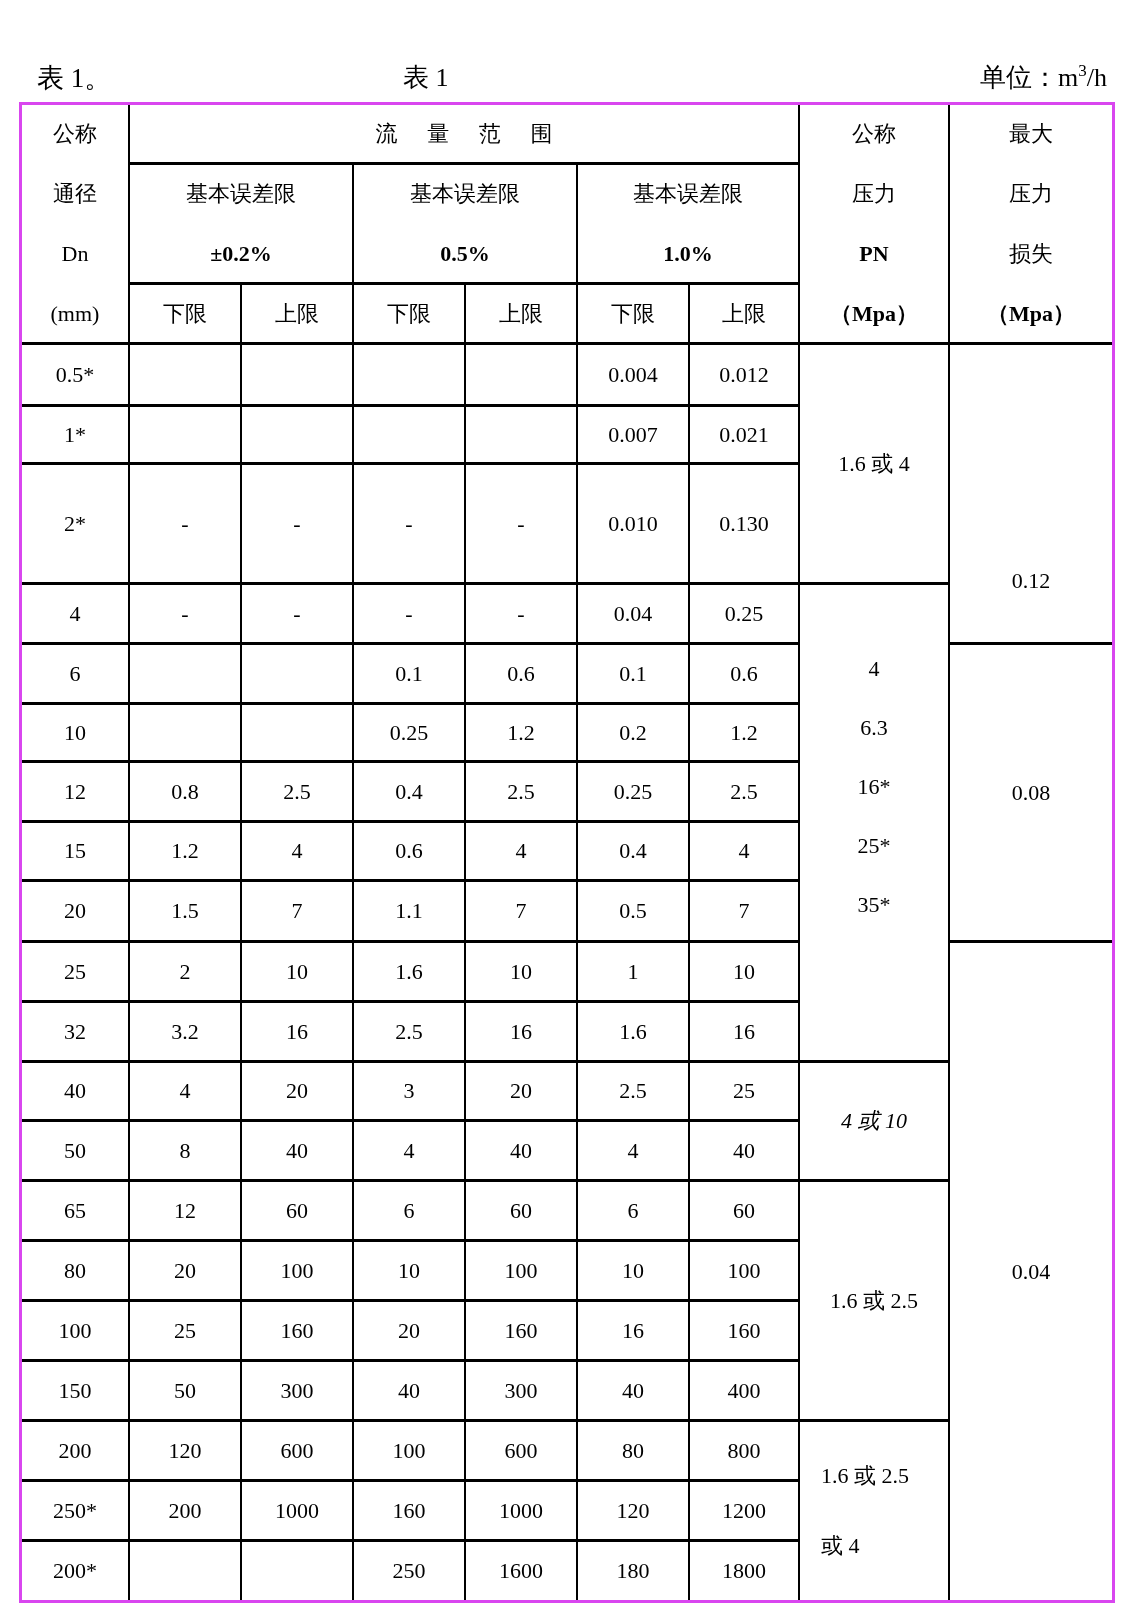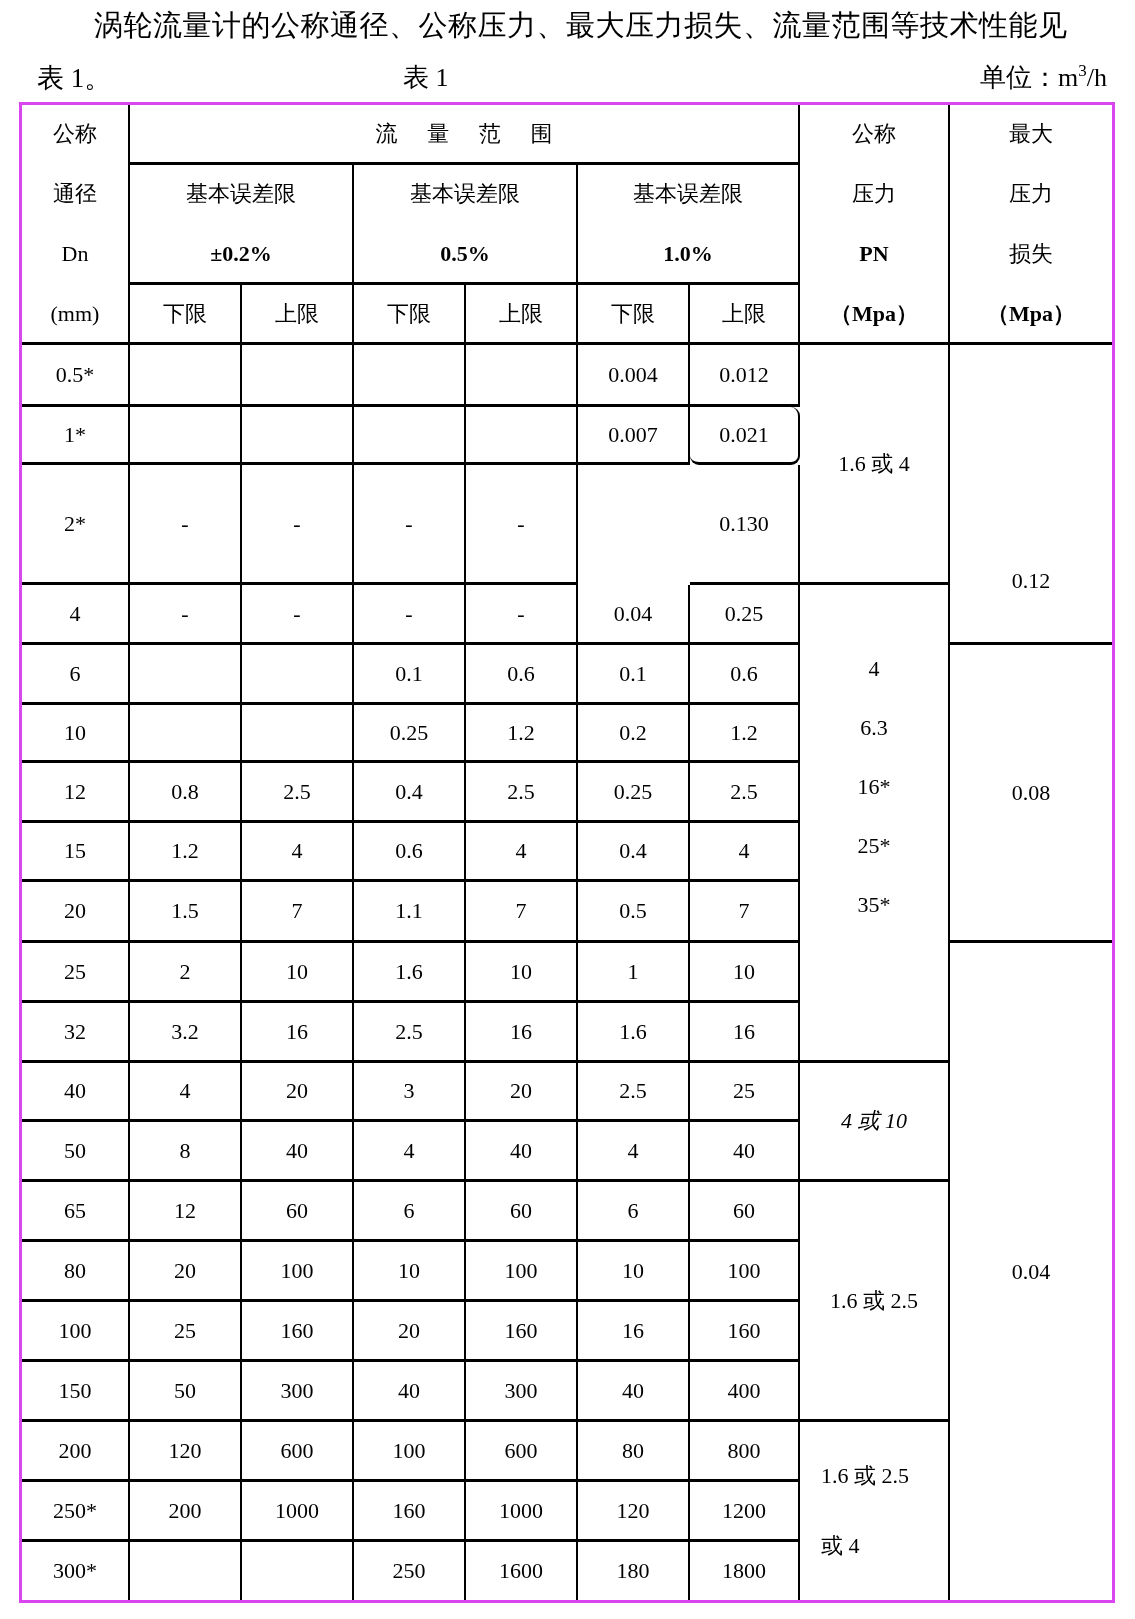--- a/index.html
+++ b/index.html
@@ -42,21 +42,20 @@
   .pn-list{justify-content:flex-start;padding-top:54px;}
   .pn-list .ln2{height:59px;line-height:59px;text-align:center;}
   .pn-two{align-items:flex-start;padding-left:21px;}
   .pn-two .ln3{height:70px;line-height:70px;text-align:left;}
   .loss-top{align-items:flex-start;padding-top:42px;}
 </style>
 </head>
 <body>
 
 <div class="page">
-  <div class="intro">涡轮流量计的公称通径、公称压力、最大压力损失、流量范围等技术性能见</div>
   <div class="cap-left">表 1。</div>
   <div class="cap-center">表 1</div>
   <div class="cap-right"><span>单位：</span><span>m</span><sup>3</sup><span>/h</span></div>
   <div id="grid">
       <div class="c col" style="left: 0px; top: 0px; width: 108px; height: 240px;">
         <div class="ln">公称</div>
         <div class="ln">通径</div>
         <div class="ln">Dn</div>
         <div class="ln">(mm)</div>
       </div>
@@ -99,26 +98,27 @@
       <div class="c" style="left: 332px; top: 240px; width: 112px; height: 62px;"></div>
       <div class="c" style="left: 444px; top: 240px; width: 112px; height: 62px;"></div>
       <div class="c" style="left: 556px; top: 240px; width: 112px; height: 62px;">0.004</div>
       <div class="c" style="left: 668px; top: 240px; width: 110px; height: 62px;">0.012</div>
       <div class="c" style="left: 0px; top: 302px; width: 108px; height: 58px;">1*</div>
       <div class="c" style="left: 108px; top: 302px; width: 112px; height: 58px;"></div>
       <div class="c" style="left: 220px; top: 302px; width: 112px; height: 58px;"></div>
       <div class="c" style="left: 332px; top: 302px; width: 112px; height: 58px;"></div>
       <div class="c" style="left: 444px; top: 302px; width: 112px; height: 58px;"></div>
       <div class="c" style="left: 556px; top: 302px; width: 112px; height: 58px;">0.007</div>
-      <div class="c" style="left: 668px; top: 302px; width: 110px; height: 58px; border-radius: 9px;">0.021</div>
+      <div class="c" style="left: 668px; top: 302px; width: 110px; height: 58px;">0.021</div>
       <div class="c" style="left: 0px; top: 360px; width: 108px; height: 120px;">2*</div>
       <div class="c" style="left: 108px; top: 360px; width: 112px; height: 120px;">-</div>
       <div class="c" style="left: 220px; top: 360px; width: 112px; height: 120px;">-</div>
       <div class="c" style="left: 332px; top: 360px; width: 112px; height: 120px;">-</div>
       <div class="c" style="left: 444px; top: 360px; width: 112px; height: 120px;">-</div>
+      <div class="c" style="left: 556px; top: 360px; width: 112px; height: 120px;">0.010</div>
       <div class="c" style="left: 668px; top: 360px; width: 110px; height: 120px;">0.130</div>
       <div class="c" style="left: 0px; top: 480px; width: 108px; height: 60px;">4</div>
       <div class="c" style="left: 108px; top: 480px; width: 112px; height: 60px;">-</div>
       <div class="c" style="left: 220px; top: 480px; width: 112px; height: 60px;">-</div>
       <div class="c" style="left: 332px; top: 480px; width: 112px; height: 60px;">-</div>
       <div class="c" style="left: 444px; top: 480px; width: 112px; height: 60px;">-</div>
       <div class="c" style="left: 556px; top: 480px; width: 112px; height: 60px;">0.04</div>
       <div class="c" style="left: 668px; top: 480px; width: 110px; height: 60px;">0.25</div>
       <div class="c" style="left: 0px; top: 540px; width: 108px; height: 60px;">6</div>
       <div class="c" style="left: 108px; top: 540px; width: 112px; height: 60px;"></div>
@@ -218,21 +218,21 @@
       <div class="c" style="left: 444px; top: 1317px; width: 112px; height: 60px;">600</div>
       <div class="c" style="left: 556px; top: 1317px; width: 112px; height: 60px;">80</div>
       <div class="c" style="left: 668px; top: 1317px; width: 110px; height: 60px;">800</div>
       <div class="c" style="left: 0px; top: 1377px; width: 108px; height: 60px;">250*</div>
       <div class="c" style="left: 108px; top: 1377px; width: 112px; height: 60px;">200</div>
       <div class="c" style="left: 220px; top: 1377px; width: 112px; height: 60px;">1000</div>
       <div class="c" style="left: 332px; top: 1377px; width: 112px; height: 60px;">160</div>
       <div class="c" style="left: 444px; top: 1377px; width: 112px; height: 60px;">1000</div>
       <div class="c" style="left: 556px; top: 1377px; width: 112px; height: 60px;">120</div>
       <div class="c" style="left: 668px; top: 1377px; width: 110px; height: 60px; text-align: right;">1200</div>
-      <div class="c no-b" style="left: 0px; top: 1437px; width: 108px; height: 58px;">300*</div>
+      <div class="c no-b" style="left: 0px; top: 1437px; width: 108px; height: 58px;">200*</div>
       <div class="c no-b" style="left: 108px; top: 1437px; width: 112px; height: 58px;"></div>
       <div class="c no-b" style="left: 220px; top: 1437px; width: 112px; height: 58px;"></div>
       <div class="c no-b" style="left: 332px; top: 1437px; width: 112px; height: 58px;">250</div>
       <div class="c no-b" style="left: 444px; top: 1437px; width: 112px; height: 58px;">1600</div>
       <div class="c no-b" style="left: 556px; top: 1437px; width: 112px; height: 58px;">180</div>
       <div class="c no-b" style="left: 668px; top: 1437px; width: 110px; height: 58px;">1800</div>
       <div class="c" style="left: 778px; top: 240px; width: 150px; height: 240px;">1.6 或 4</div>
       <div class="c col pn-list" style="left: 778px; top: 480px; width: 150px; height: 478px;">
         <div class="ln2">4</div>
         <div class="ln2">6.3</div>

